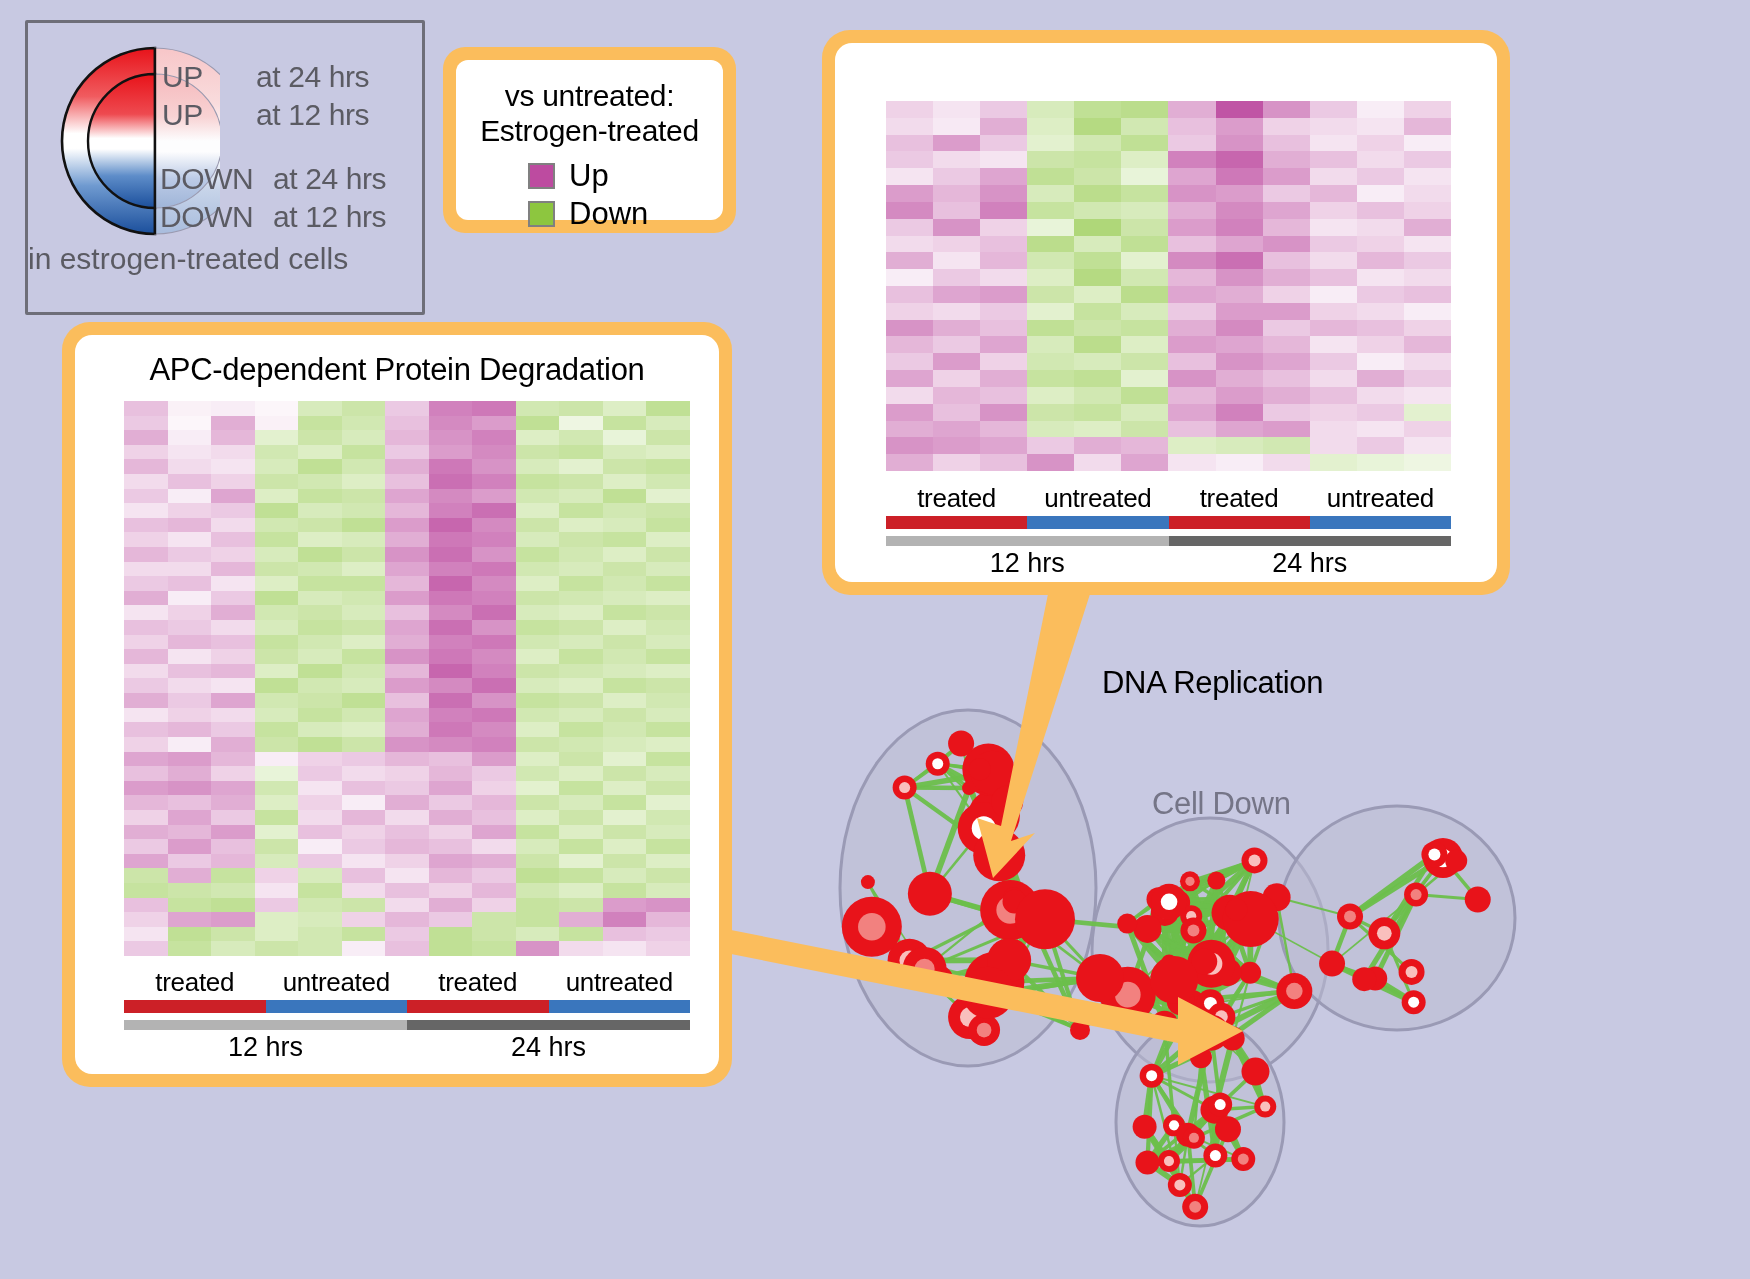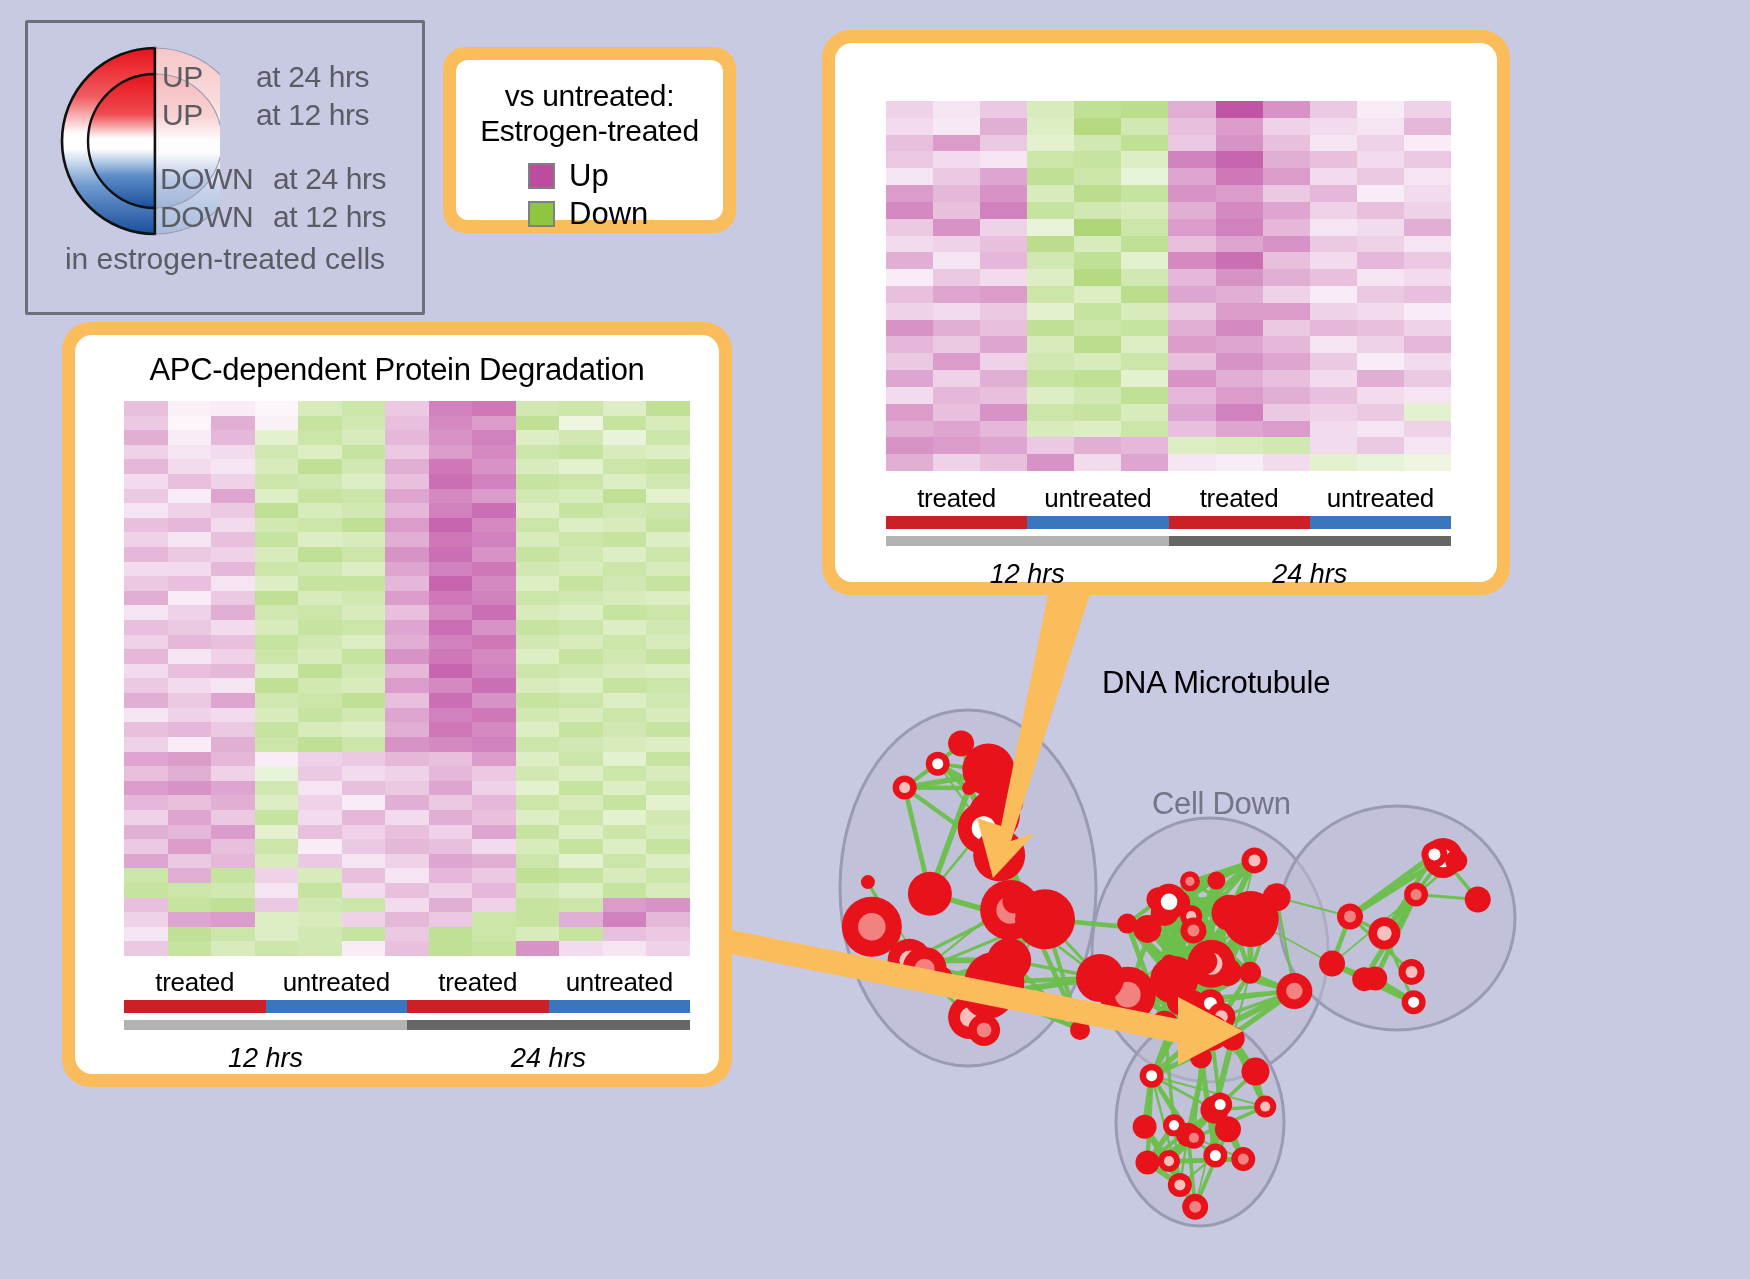--- a/index.html
+++ b/index.html
@@ -17,21 +17,21 @@
     position:absolute; left:25px; top:20px; width:400px; height:295px;
     background:#c8c9e2; border:3px solid #6e6e78;
     border-radius:2px;
   }
   #cw-graphic { position:absolute; left:32px; top:22px; width:160px; height:215px; }
   .cw-label {
     position:absolute; color:#5b5b63; font-size:30px; white-space:nowrap;
     letter-spacing:-0.4px;
   }
   #cw-footer {
-    position:absolute; left:0; right:0; top:218px; text-align:center;
+    position:absolute; left:0; right:0; top:218px; 
     color:#5b5b63; font-size:30px; line-height:1.22;
   }
 
   
   .yellow-panel {
     position:absolute;
     background:#fbbd5c;
     border-radius:28px;
     padding:13px;
   }
@@ -69,21 +69,21 @@
 
   .axis-wrap { position:absolute; }
   .axis-labels { display:flex; }
   .axis-labels > div {
     text-align:center; font-size:26px; color:#000; letter-spacing:-0.3px;
   }
   .tx-bar { display:flex; height:13px; margin-top:2px; }
   .tx-bar > div { height:100%; }
   .time-bar { display:flex; height:10px; margin-top:7px; }
   .time-bar > div { height:100%; }
-  .time-labels { display:flex; margin-top:13px;font-style:italic; }
+  .time-labels { display:flex; margin-top:2px; }
   .time-labels > div { text-align:center; font-size:27px; color:#000; }
 
   
   #network { position:absolute; left:780px; top:610px; width:970px; height:669px; }
   .net-label {
     position:absolute; font-size:31px; white-space:pre-line; line-height:1.15;
     letter-spacing:-0.3px;
   }
   #lbl-dna  { left:322px; top:55px;  color:#000; }
   #lbl-cc   { left:372px; top:176px; color:#757587; }
@@ -1494,21 +1494,21 @@
       <circle cx="413.9288644573644" cy="527.7995208948282" r="11" fill="#e8131a"></circle>
       <circle cx="413.9288644573644" cy="527.7995208948282" r="5.0600000000000005" fill="#f2817f"></circle>
       <circle cx="435.3847599334095" cy="545.6042844759647" r="12" fill="#e8131a"></circle>
       <circle cx="435.3847599334095" cy="545.6042844759647" r="5.5200000000000005" fill="#ffffff"></circle>
       <circle cx="447.9681899783956" cy="519.2435467667223" r="13" fill="#e8131a"></circle>
       <circle cx="475.4629882757826" cy="461.61015054090785" r="14" fill="#e8131a"></circle>
       <circle cx="320" cy="368" r="24" fill="#e8131a"></circle>
       <circle cx="300" cy="420" r="10" fill="#e8131a"></circle>
     </svg>
 
-  <div class="net-label" id="lbl-dna">DNA Microtubule</div>
+  <div class="net-label" id="lbl-dna">DNA Replication</div>
   <div class="net-label" id="lbl-cc">Cell Down</div>
 </div>
 
 <svg id="arrows">
 
   <polygon points="1048,594 1090,594 1011,841 1035,833 993,878 977,818 1001,826" fill="#fbbd5c"></polygon>
 
   <polygon points="731,930 1178,1019 1178,997 1243,1031 1178,1065 1178,1043 731,954" fill="#fbbd5c"></polygon>
 </svg>
 

